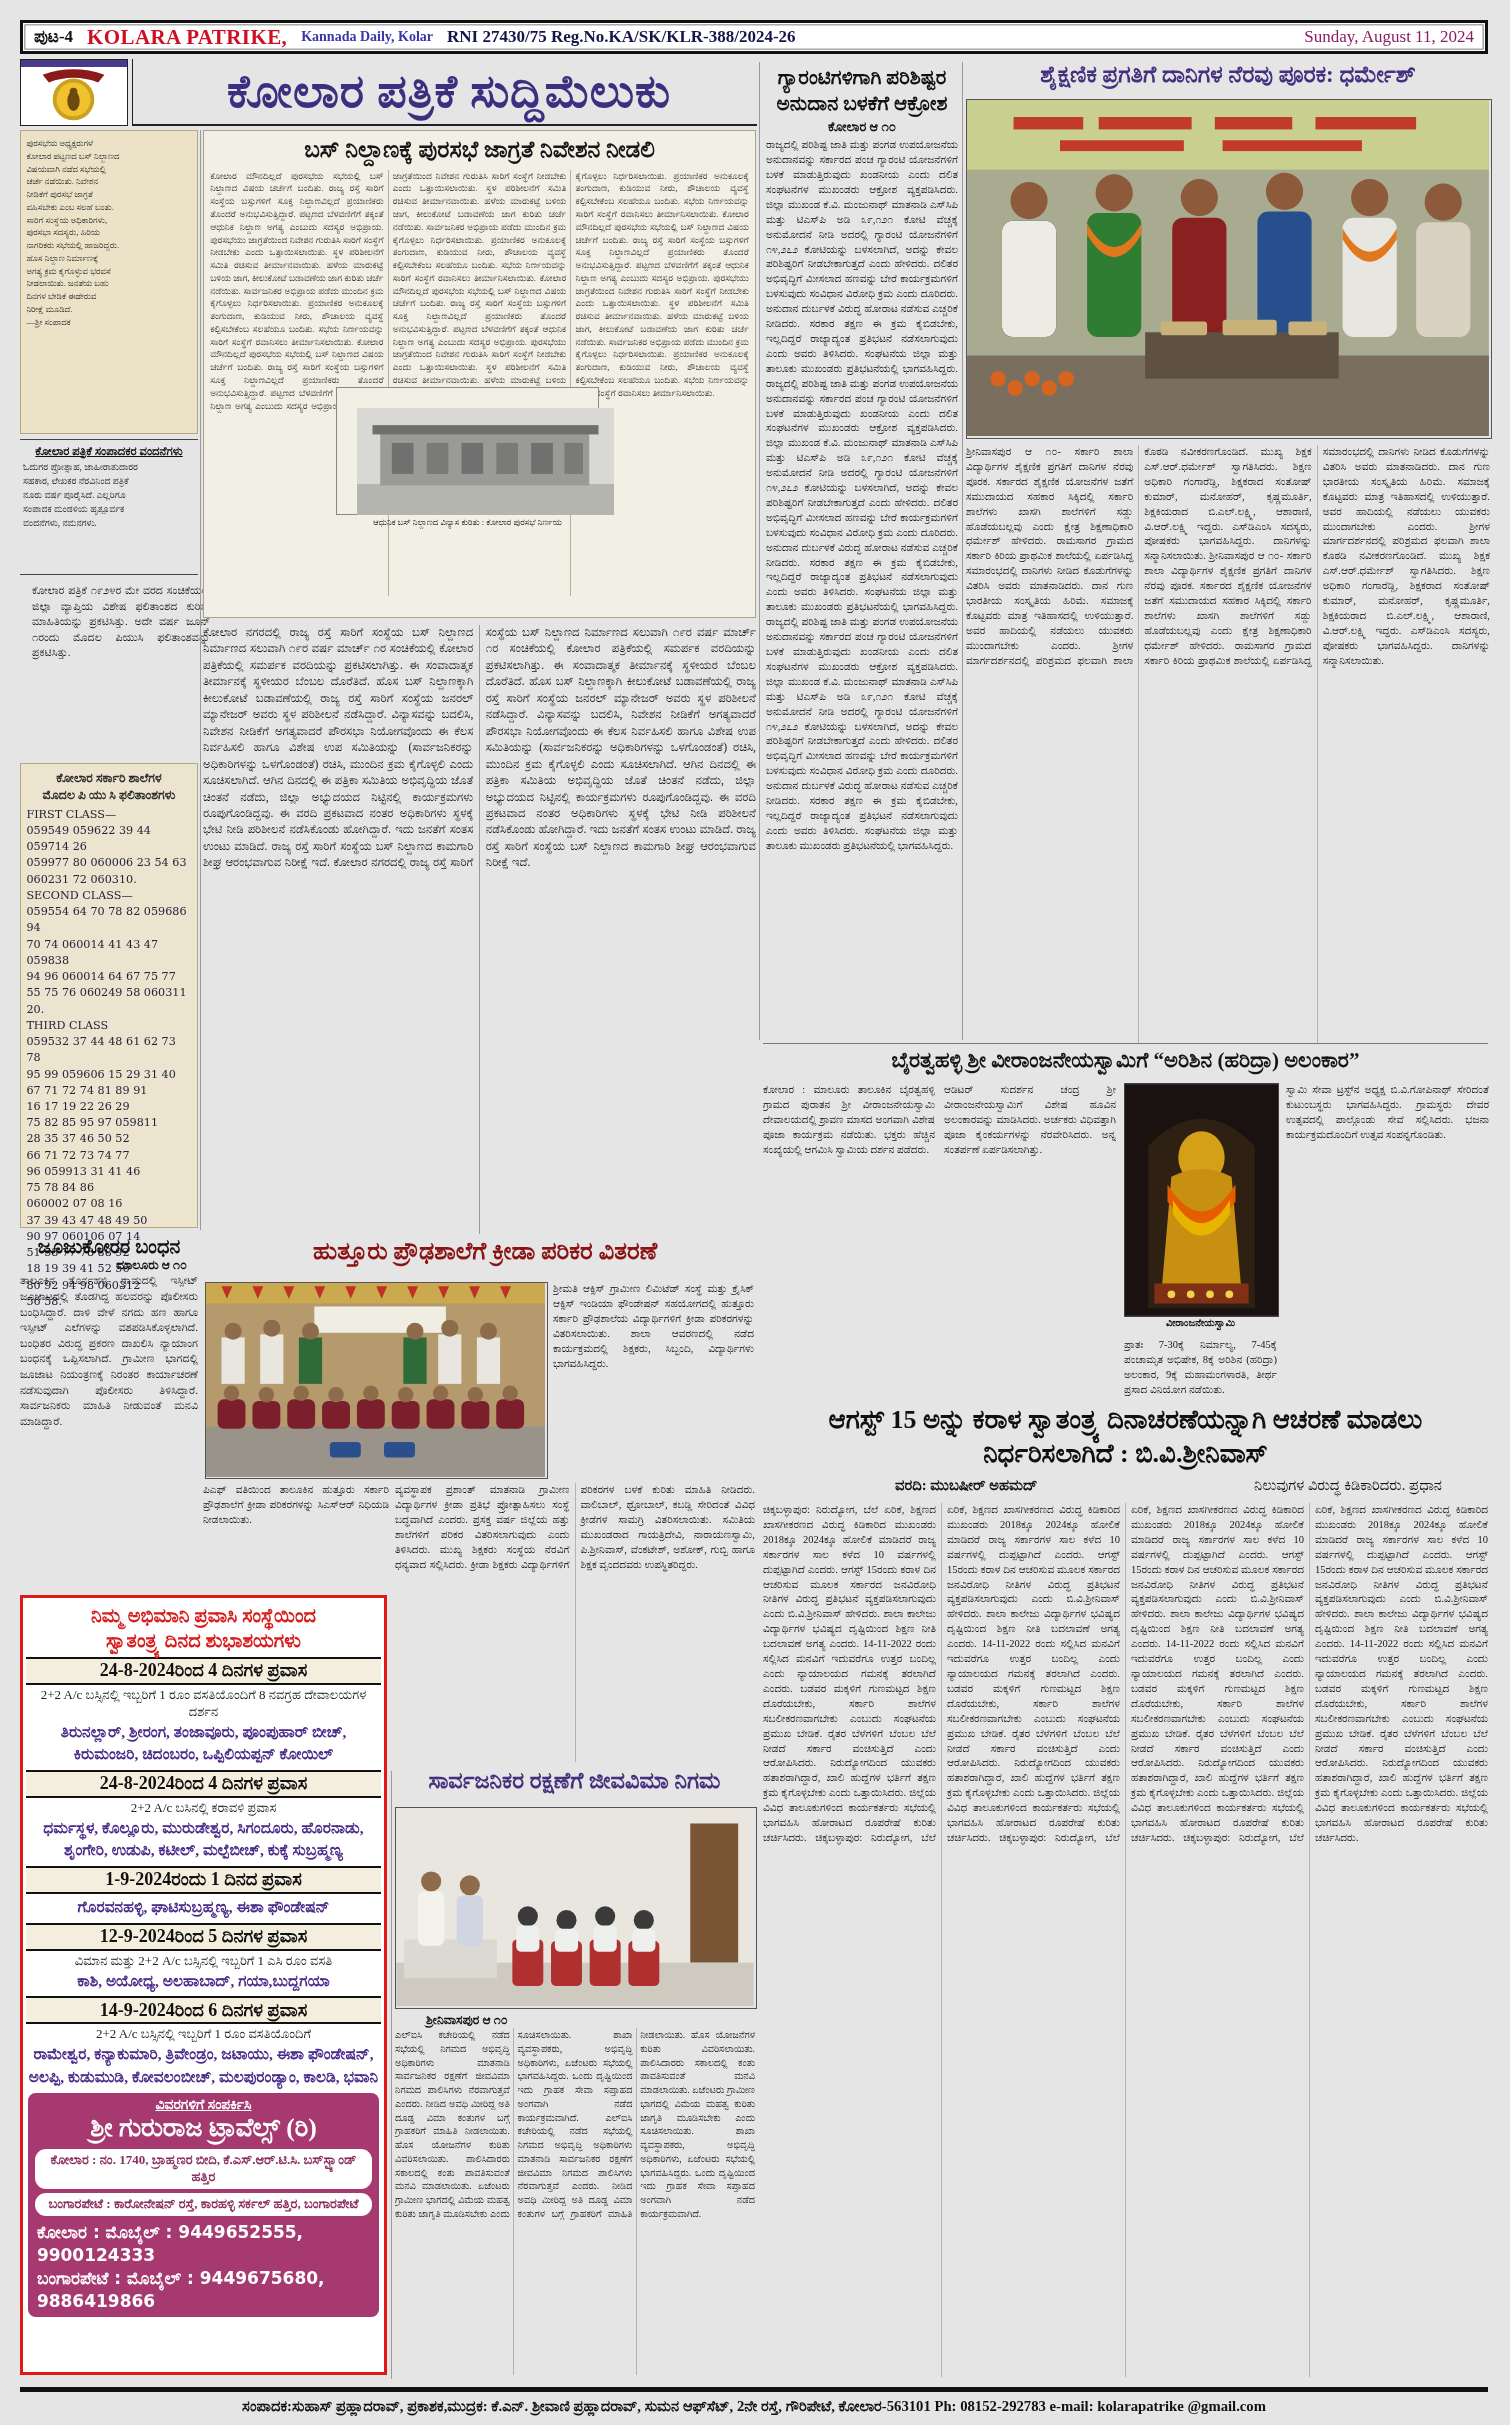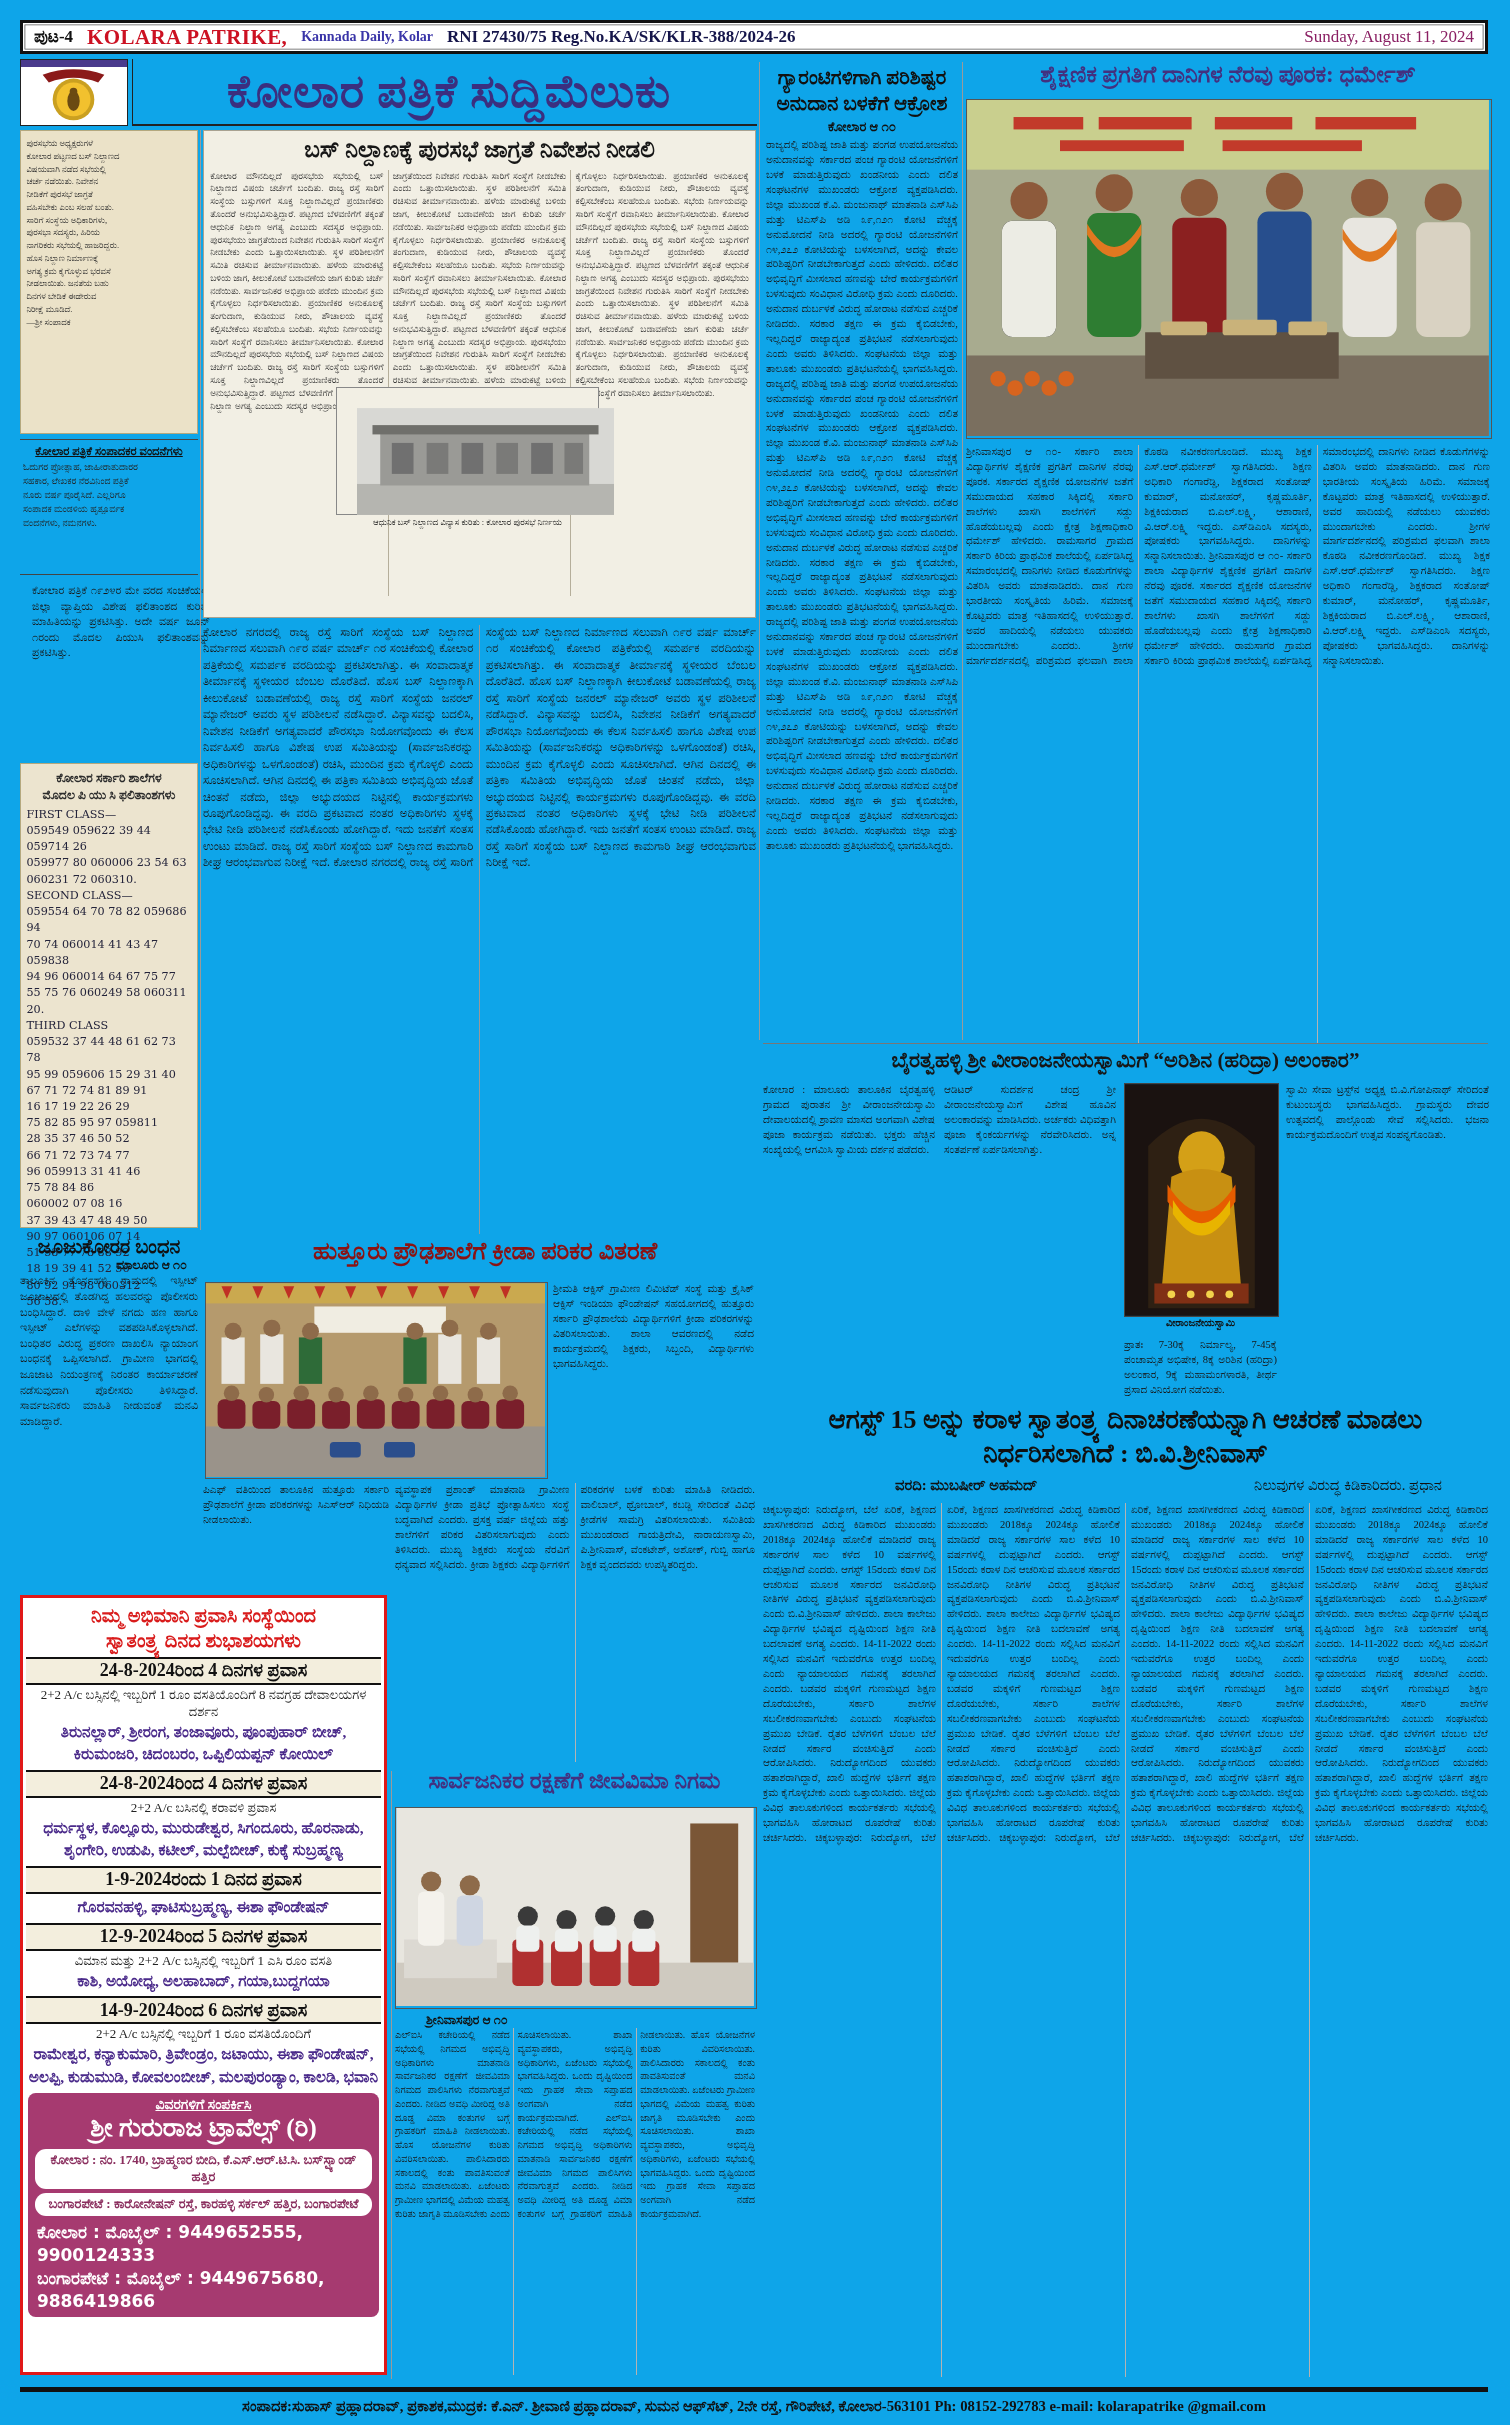--- a/index.html
+++ b/index.html
@@ -1,16 +1,16 @@
 <!DOCTYPE html>
 <html style="font-size:12.4px"><head>
 <meta charset="utf-8">
 <style>
   html,body{margin:0;padding:0;background:#ffffff;}
-  #page{position:relative;width:1510px;height:2426px;background:#0ea5e9;
+  #page{position:relative;width:1510px;height:2426px;background:#e5e5e5;
         font-family:"Liberation Serif",serif;color:#111;overflow:hidden;}
   .abs{position:absolute;}
   .jtext{text-align:justify;line-height:1.42;color:#171717;}
   .vrule{position:absolute;width:0.8px;background:#9a9a9a;}
   .hrule{position:absolute;height:1.5px;background:#333;}
   
   #hdrbar{left:20px;top:20px;width:1468px;height:34px;border:3.1px solid #111;
           box-shadow:inset 0 0 0 1.5px #fff, inset 0 0 0 2.3px #555;
           display:flex;align-items:center;gap:14px;padding:0 11px;background:#fff;box-sizing:border-box;}
   .hdr-k{font-weight:bold;font-size:17px;color:#111;}

